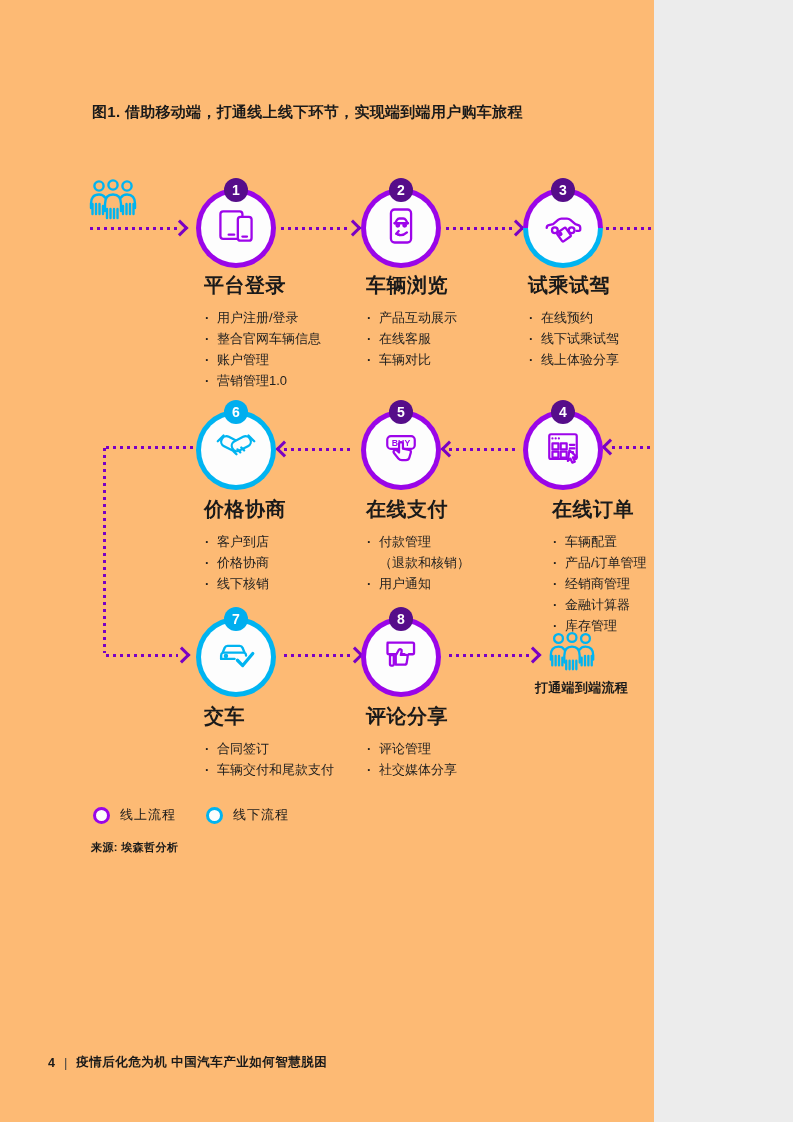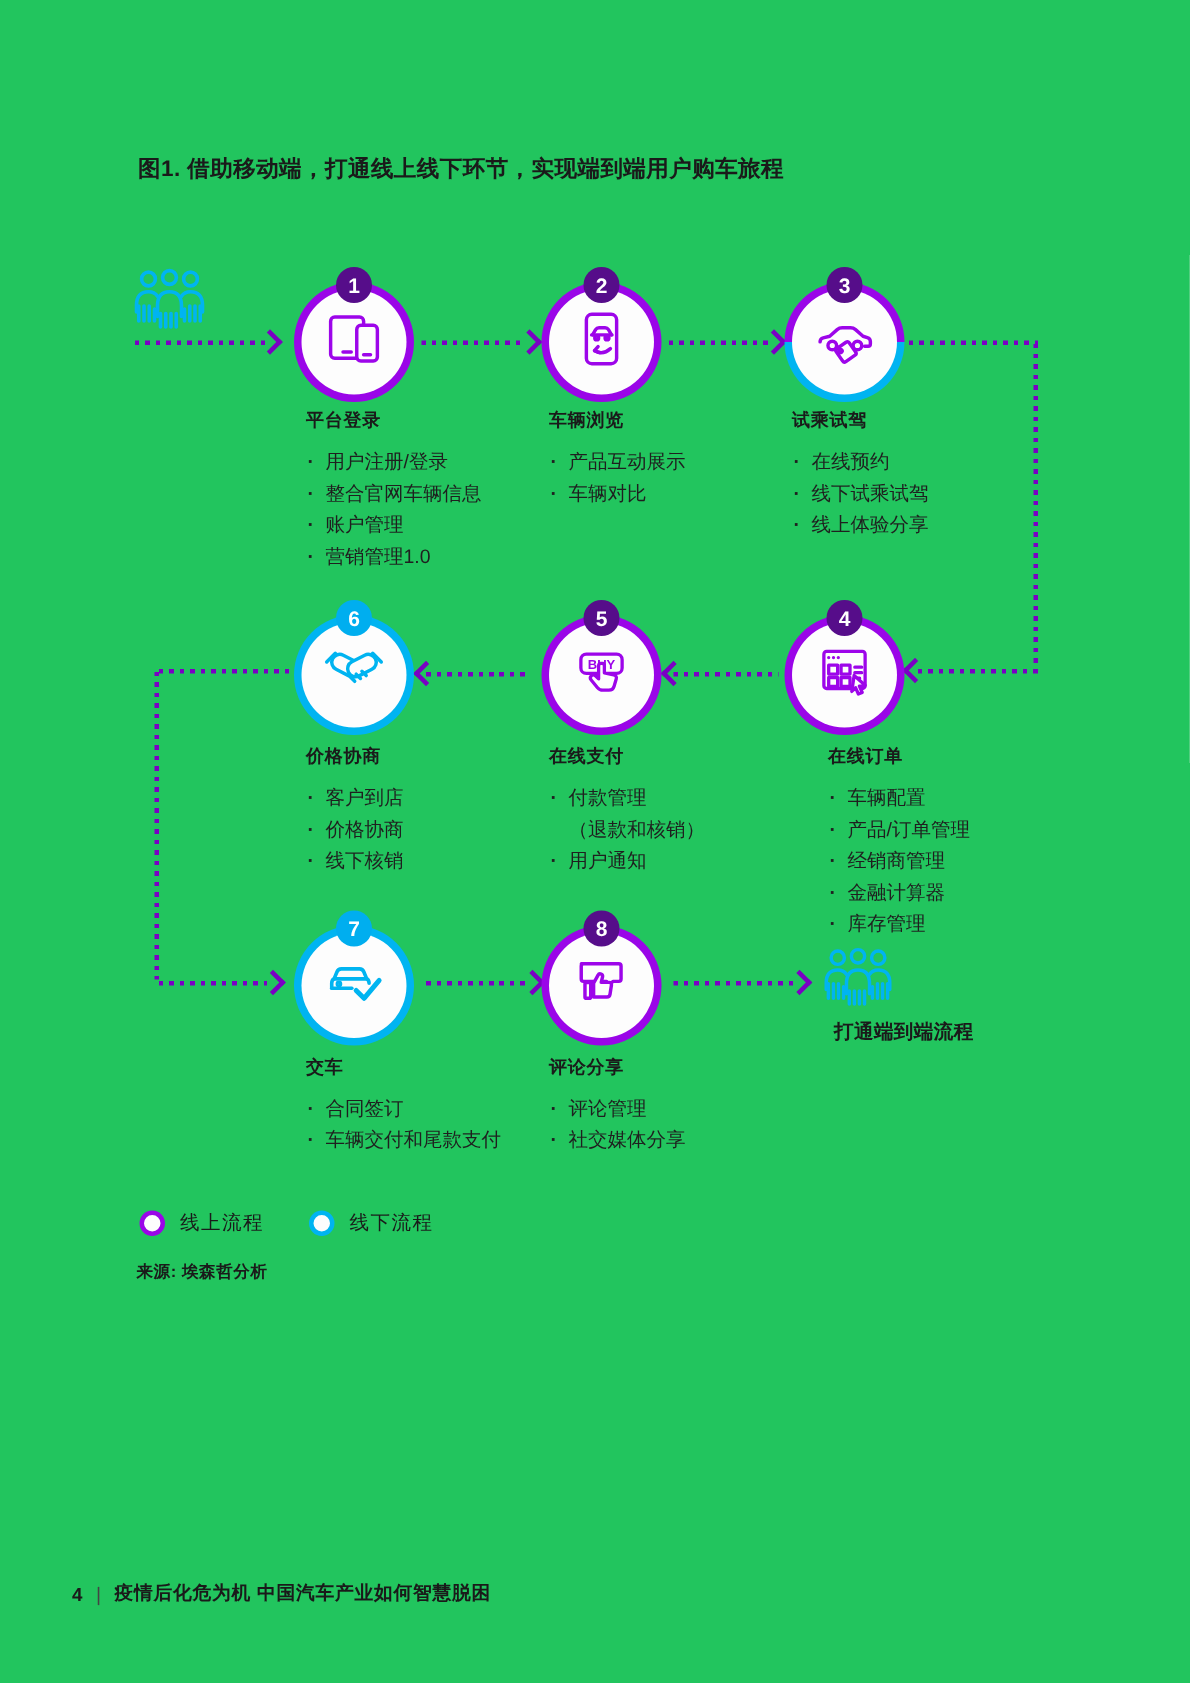--- a/index.html
+++ b/index.html
@@ -1,17 +1,17 @@
 <!DOCTYPE html>
 <html><head>
 <meta charset="utf-8">
 <style>
   html,body{margin:0;padding:0;}
   body{font-family:"Liberation Sans","DejaVu Sans",sans-serif;background:#ececec;}
-  .page{position:relative;width:793px;height:1122px;background:#22c55e;overflow:hidden;color:#1a1a1a;}
+  .page{position:relative;width:654px;height:1122px;background:#fdba74;overflow:hidden;color:#1a1a1a;}
 
   
   .fig-title{position:absolute;left:92px;top:103px;font-size:15px;font-weight:bold;letter-spacing:.3px;margin:0;}
 
   
   .node{position:absolute;width:80px;height:80px;border-radius:50%;display:flex;align-items:center;justify-content:center;}
   .node::before{content:"";position:absolute;inset:5px;background:#fdfdfd;border-radius:50%;}
   .node.online{background:#9a05e8;}
   .node.offline{background:#00b4f1;}
   .node.split{background:linear-gradient(to bottom,#9a05e8 0 50%,#00b4f1 50% 100%);}
@@ -22,28 +22,28 @@
 
   
   .dh{position:absolute;height:3px;background-image:repeating-linear-gradient(to right,#7a00c4 0,#7a00c4 3px,transparent 3px,transparent 7px);}
   .dv{position:absolute;width:3px;background-image:repeating-linear-gradient(to bottom,#7a00c4 0,#7a00c4 3px,transparent 3px,transparent 7px);}
   .chev{position:absolute;width:9px;height:9px;border-top:3.2px solid #7a00c4;border-right:3.2px solid #7a00c4;}
   .chev.r{transform:rotate(45deg);}
   .chev.l{transform:rotate(-135deg);}
 
   
   .step-text{position:absolute;width:175px;}
-  .step-title{font-size:12px;font-weight:bold;margin:0 0 8px 0;letter-spacing:.5px;}
+  .step-title{font-size:20px;font-weight:bold;margin:0 0 8px 0;letter-spacing:.5px;}
   .step-text ul{list-style:none;margin:0;padding:0;font-size:13px;line-height:21px;color:#1f1f1f;}
   .step-text li{position:relative;padding-left:13px;}
   .step-text li::before{content:"\00B7";position:absolute;left:1px;font-weight:bold;}
   .step-text li.cont::before{content:none;}
 
   
-  .end-label{position:absolute;left:556px;top:679px;width:120px;font-size:13px;font-weight:bold;letter-spacing:.3px;}
+  .end-label{position:absolute;left:535px;top:679px;width:120px;font-size:13px;font-weight:bold;letter-spacing:.3px;}
 
   
   .legend{position:absolute;left:93px;top:806px;display:flex;column-gap:30px;align-items:center;}
   .legend-item{display:flex;align-items:center;column-gap:10px;font-size:13px;letter-spacing:1px;}
   .ring{width:11px;height:11px;border-radius:50%;border:3.6px solid;background:#fdfdfd;}
   .ring.purple{border-color:#9a05e8;}
   .ring.blue{border-color:#00b4f1;}
 
   .source{position:absolute;left:91px;top:840px;font-size:11px;font-weight:bold;letter-spacing:.4px;}
 
@@ -229,20 +229,21 @@
       <li>用户注册/登录</li>
       <li>整合官网车辆信息</li>
       <li>账户管理</li>
       <li>营销管理1.0</li>
     </ul>
   </div>
   <div class="step-text" style="left:366px;top:272px">
     <div class="step-title">车辆浏览</div>
     <ul>
       <li>产品互动展示</li>
+      <li>在线客服</li>
       <li>车辆对比</li>
     </ul>
   </div>
   <div class="step-text" style="left:528px;top:272px">
     <div class="step-title">试乘试驾</div>
     <ul>
       <li>在线预约</li>
       <li>线下试乘试驾</li>
       <li>线上体验分享</li>
     </ul>

